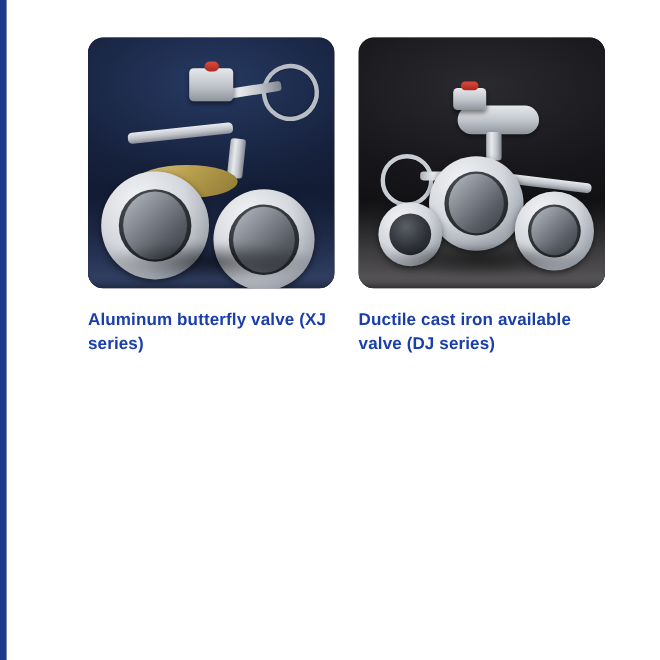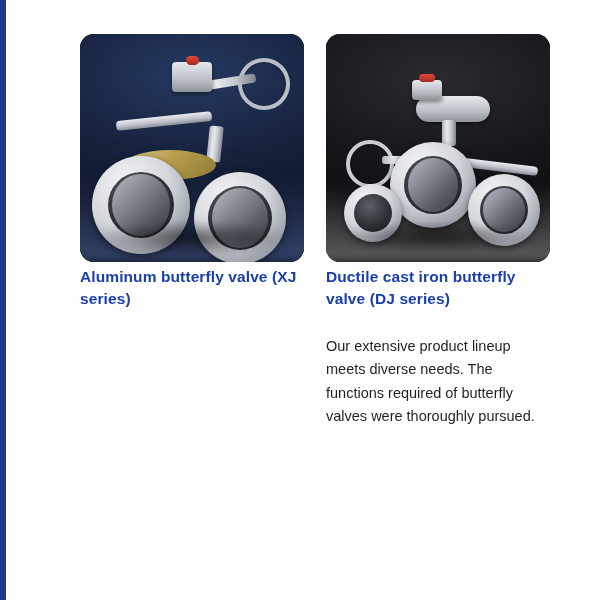--- a/index.html
+++ b/index.html
@@ -129,21 +129,21 @@
     background: linear-gradient(135deg, #d8c68a 0%, #b99f4e 45%, #8e7a35 100%);
   }
   .shadowline {
     position: absolute;
     border-radius: 50%;
     background: radial-gradient(ellipse at center, rgba(0,0,0,0.55) 0%, rgba(0,0,0,0) 70%);
     filter: blur(3px);
   }
 
   .title {
-    margin-top: 4px;
+    margin-top: 18px;
     color: #1a3faa;
     font-weight: bold;
     font-size: 15.5px;
     line-height: 1.45;
     letter-spacing: 0.1px;
   }
   .body-text {
     margin-top: 24px;
     color: #231f20;
     font-size: 14.5px;
@@ -207,18 +207,17 @@
         <div class="body-ring" style="width:72px;height:72px;right:10px;top:140px;"></div>
         <div class="bore" style="width:48px;height:48px;right:22px;top:152px;"></div>
         <div class="plate" style="width:42px;height:44px;right:25px;top:154px;"></div>
 
         <div class="body-ring" style="width:58px;height:58px;left:18px;top:150px;"></div>
         <div class="bore" style="width:38px;height:38px;left:28px;top:160px;"></div>
 
         <div class="shadowline" style="width:196px;height:30px;left:14px;bottom:10px;"></div>
       </div>
 
-      <div class="title">Ductile cast iron butterfly valve (DJ series)</div>
-      <div class="body-text">Our extensive product lineup meets diverse needs. The functions required of butterfly valves were thoroughly pursued.</div>
+      <div class="title">Ductile cast iron available valve (DJ series)</div>
     </div>
 
   </div>
 </div>
 
 </body></html>

